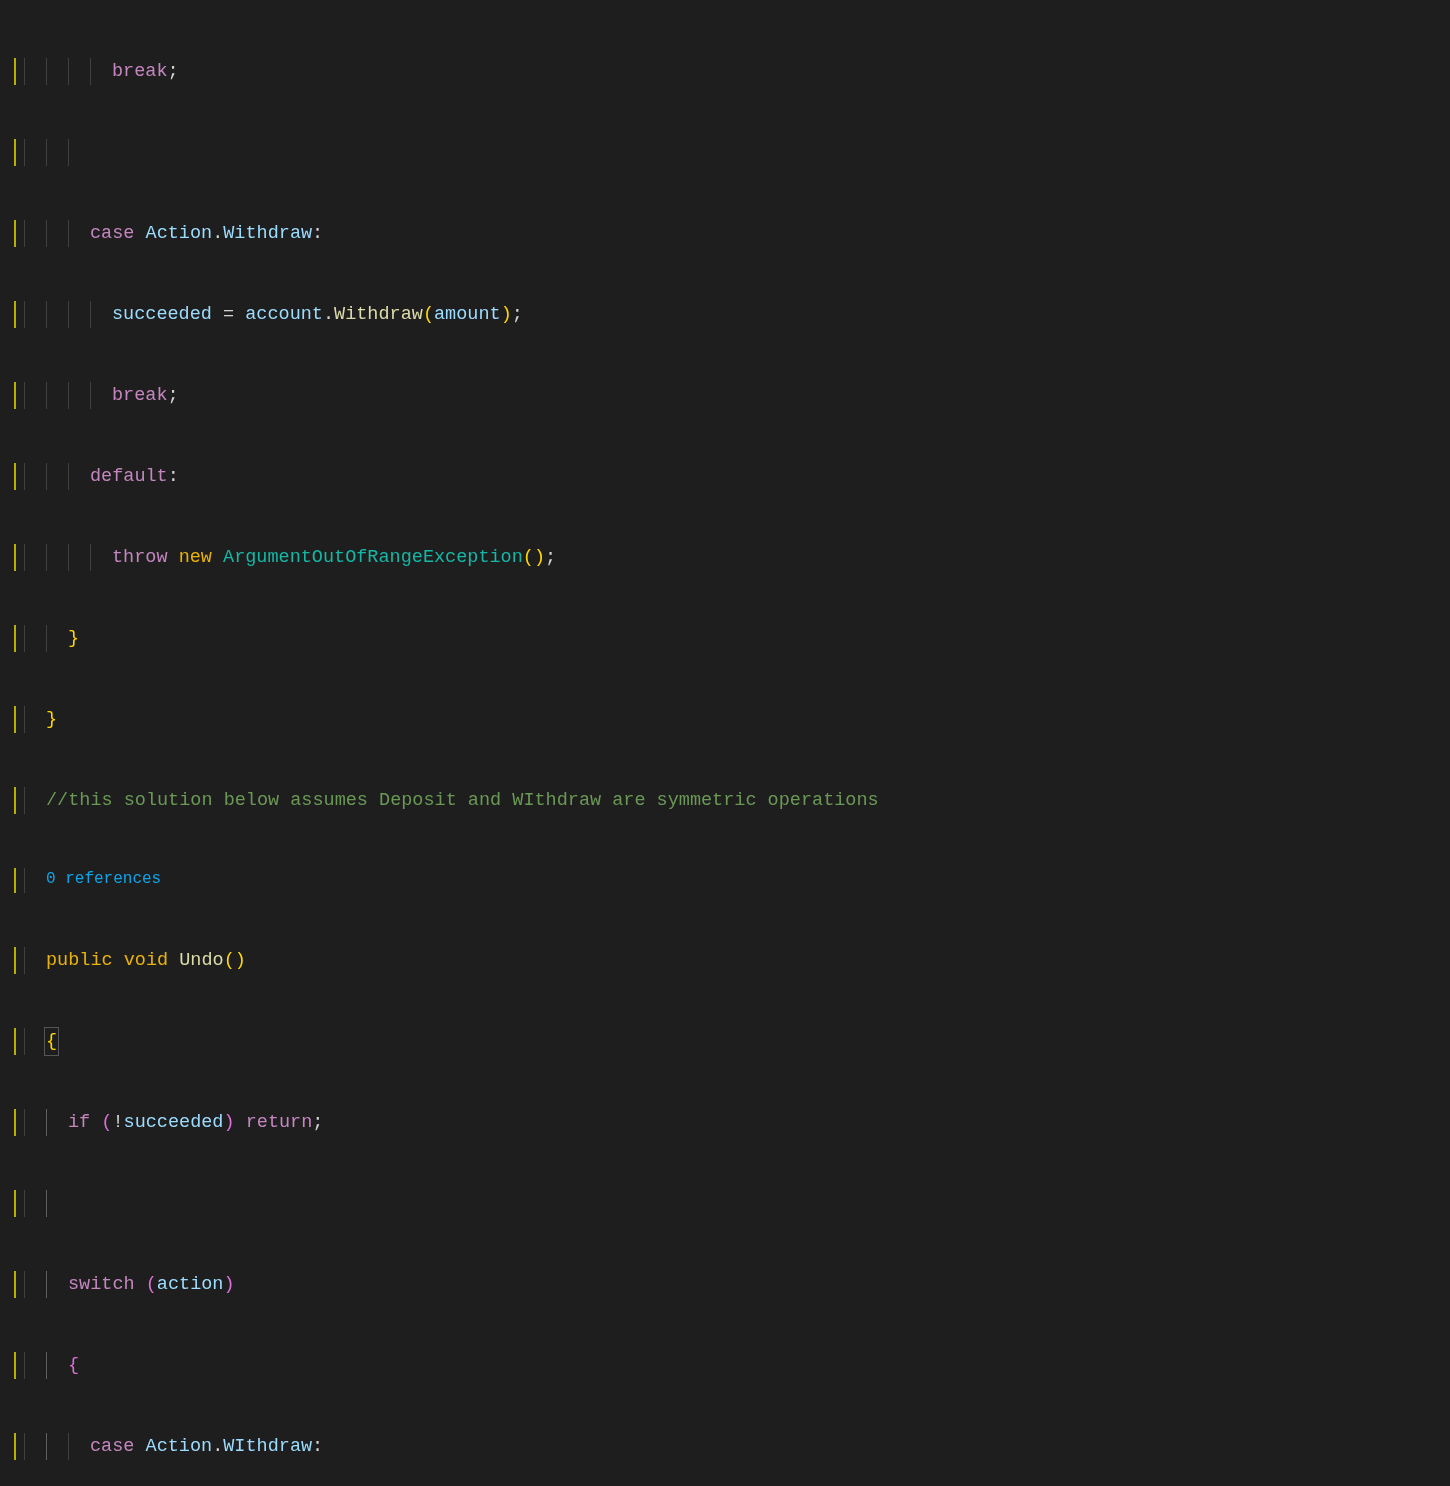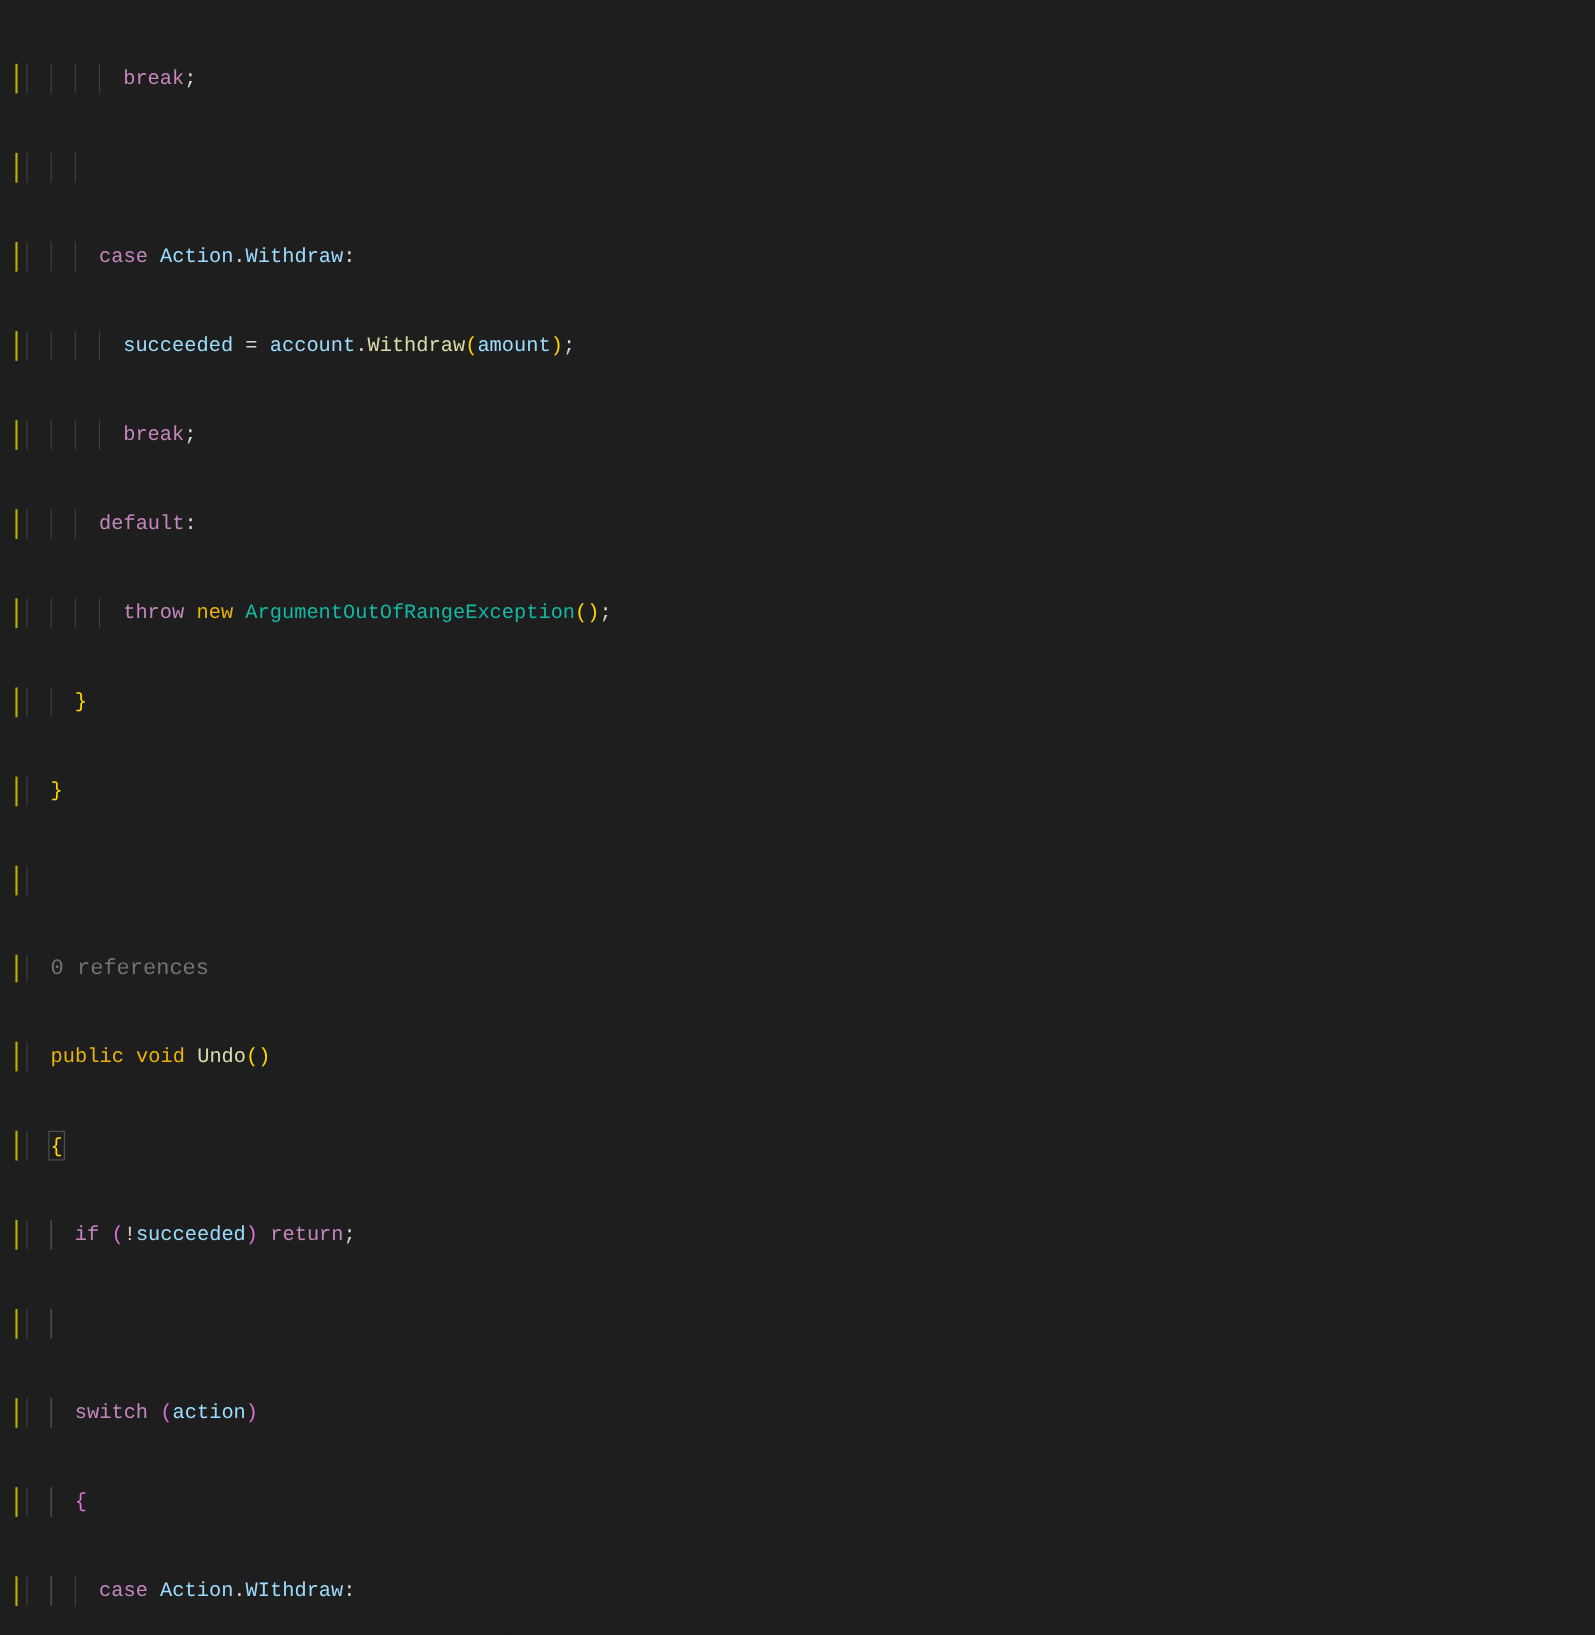--- a/index.html
+++ b/index.html
@@ -13,42 +13,43 @@
     width: 1450px;
     height: 1486px;
   }
   .editor {
     padding-left: 14px;
     padding-top: 4px;
     white-space: pre;
   }
   .line {
     display: flex;
+    align-items: center;
     height: 27px;
   }
   .guide {
     display: inline-block;
     width: 11px;
     border-left: 1px solid #404040;
     height: 27px;
   }
   .guide.mod {
     border-left: 2px solid #b8b000;
     width: 10px;
   }
   .guide.active {
     border-left-color: #606060;
   }
   .spacer11 { display:inline-block; width:11px; height:27px; }
   .codelens {
-    color: #737373;
-    font-size: 20px;
+    color: #0ea5e9;
+    font-size: 16px;
     height: 25px;
     display: flex;
-    align-items: center;
+    align-items: flex-end;
     padding-left: 0;
   }
   .codelens .g { display:inline-block; width:11px; height:100%; border-left:1px solid #404040;}
   .codelens .g.mod { border-left:2px solid #b8b000; width:10px;}
   .codelens .txt { padding-left: 11px; }
   .hl-box {
     border: 1px solid #555;
     display: inline-block;
     padding: 0 1px;
     margin-left:-2px;
@@ -81,21 +82,21 @@
 <div class="line"><span class="guide mod"></span><span class="guide"></span><span class="spacer11"></span><span class="guide"></span><span class="spacer11"></span><span class="guide"></span><span class="spacer11"></span><span class="guide"></span><span class="spacer11"></span><span class="ctrl">break</span><span class="punc">;</span></div>
 
 <div class="line"><span class="guide mod"></span><span class="guide"></span><span class="spacer11"></span><span class="guide"></span><span class="spacer11"></span><span class="guide"></span><span class="spacer11"></span><span class="ctrl">default</span><span class="punc">:</span></div>
 
 <div class="line"><span class="guide mod"></span><span class="guide"></span><span class="spacer11"></span><span class="guide"></span><span class="spacer11"></span><span class="guide"></span><span class="spacer11"></span><span class="guide"></span><span class="spacer11"></span><span class="ctrl">throw</span><span> </span><span class="kw">new</span><span> </span><span class="type">ArgumentOutOfRangeException</span><span class="paren">(</span><span class="paren">)</span><span class="punc">;</span></div>
 
 <div class="line"><span class="guide mod"></span><span class="guide"></span><span class="spacer11"></span><span class="guide"></span><span class="spacer11"></span><span class="paren">}</span></div>
 
 <div class="line"><span class="guide mod"></span><span class="guide"></span><span class="spacer11"></span><span class="paren">}</span></div>
 
-<div class="line"><span class="guide mod"></span><span class="guide"></span><span class="spacer11"></span></div>
+<div class="line"><span class="guide mod"></span><span class="guide"></span><span class="spacer11"></span><span class="cmt">//this solution below assumes Deposit and WIthdraw are symmetric operations</span></div>
 
 <div class="codelens"><span class="g mod"></span><span class="g"></span><span class="txt">0 references</span></div>
 
 <div class="line"><span class="guide mod"></span><span class="guide"></span><span class="spacer11"></span><span class="kw">public</span><span> </span><span class="kw">void</span><span> </span><span class="method">Undo</span><span class="paren">(</span><span class="paren">)</span></div>
 
 <div class="line"><span class="guide mod"></span><span class="guide"></span><span class="spacer11"></span><span class="hl-box paren">{</span></div>
 
 <div class="line"><span class="guide mod"></span><span class="guide"></span><span class="spacer11"></span><span class="guide active"></span><span class="spacer11"></span><span class="ctrl">if</span><span> </span><span class="paren-p">(</span><span class="op">!</span><span class="var">succeeded</span><span class="paren-p">)</span><span> </span><span class="ctrl">return</span><span class="punc">;</span></div>
 
 <div class="line"><span class="guide mod"></span><span class="guide"></span><span class="spacer11"></span><span class="guide active"></span></div>

